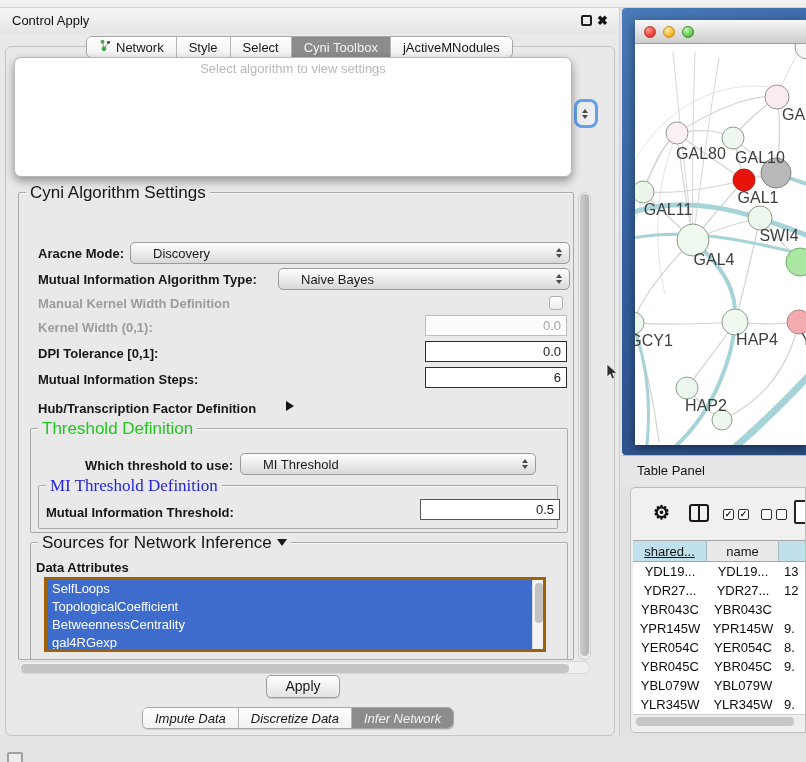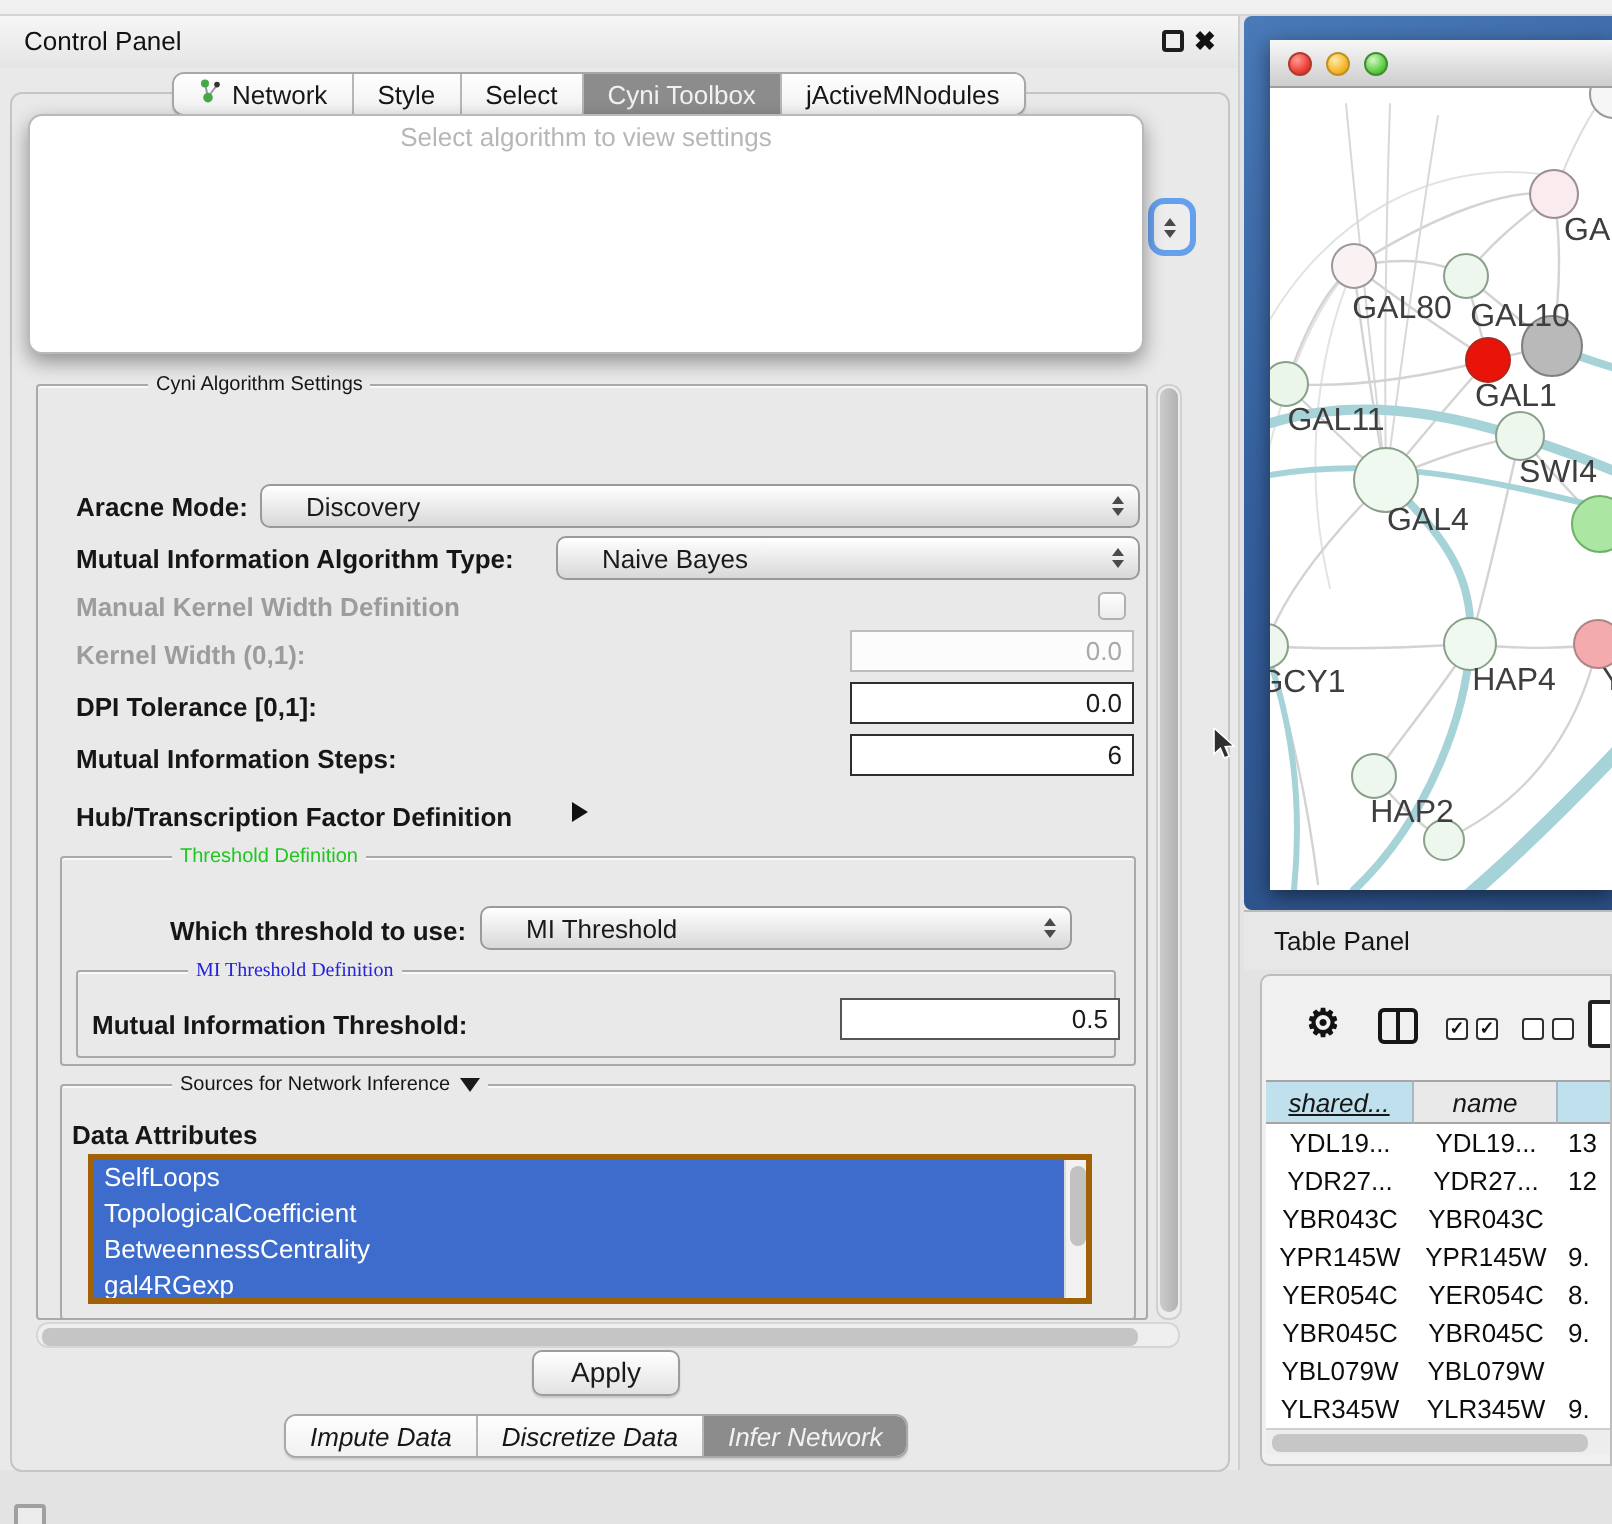--- a/index.html
+++ b/index.html
@@ -30,21 +30,21 @@
 
   
   .popup { position:absolute; left:14px; top:49px; width:558px; height:120px; background:#ffffff; border:1px solid #b9b9b9; border-radius:7px; box-shadow:0 4px 10px rgba(0,0,0,0.38); z-index:40; padding-top:2px; }
   .popup-header { text-align:center; color:#b7b7b7; font-size:13px; height:18px; line-height:18px; }
   .popup-item { font-size:13px; height:16px; line-height:16px; padding-left:4px; color:#0c0c0c; white-space:nowrap; }
   .popup-item.bold { font-weight:bold; }
   .combo-remnant { position:absolute; left:574px; top:91px; width:24px; height:29px; border:3px solid #66a0ec; border-radius:8px; background:#ededed; z-index:20; }
 
   
   .gbox { position:absolute; border:1px solid #a9a9a9; border-radius:2px; box-shadow:inset 0 1px 0 rgba(255,255,255,0.7); }
-  .gtitle { position:absolute; top:-8px; left:7px; background:#e9e9e9; padding:0 4px; font-size:10px; line-height:15px; white-space:nowrap; display:flex; align-items:center; gap:5px;margin-left:48px; }
+  .gtitle { position:absolute; top:-8px; left:7px; background:#e9e9e9; padding:0 4px; font-size:17px; line-height:15px; white-space:nowrap; display:flex; align-items:center; gap:5px; }
   .t-blue { color:#2424da; }
   .t-green { color:#21c621; }
   .t-black { color:#161616; }
 
   .flabel { position:absolute; font-size:13px; font-weight:bold; color:#161616; white-space:nowrap; z-index:5; }
   .flabel.dis { color:#9c9c9c; }
 
   .combo { position:absolute; height:22px; border:1px solid #9a9a9a; border-radius:5px; background:linear-gradient(#ffffff,#d8d8d8); font-size:13px; display:flex; align-items:center; padding:0 22px 0 22px; z-index:5; }
   .stepper { position:absolute; right:7px; top:50%; transform:translateY(-50%); display:flex; flex-direction:column; align-items:center; gap:2px; }
   .stepper i { display:block; width:0; height:0; border-left:3.5px solid transparent; border-right:3.5px solid transparent; }
@@ -91,40 +91,40 @@
   #table-title-bar span { position:absolute; left:15px; line-height:30px; font-size:13px; color:#141414; }
   #table-window { position:absolute; left:630px; top:487px; width:176px; height:246px; background:#f0f0f0; border:1px solid #bdbdbd; border-radius:5px 0 0 5px; overflow:hidden; }
   .tp-gear { position:absolute; left:22px; top:14px; font-size:19px; font-weight:bold; color:#111; line-height:22px; }
   .tp-colicon { position:absolute; left:58px; top:16px; width:20px; height:18px; border:2px solid #161616; border-radius:3px; }
   .tp-colicon::after { content:""; position:absolute; left:7px; top:0; width:2px; height:14px; background:#161616; }
   .cb-pair { position:absolute; top:21px; display:flex; gap:4px; }
   .cb { width:11px; height:11px; border:1.5px solid #2e2e2e; border-radius:2px; font-size:9px; line-height:9px; text-align:center; color:#111; font-weight:bold; background:#fff; }
   .tp-doc { position:absolute; left:163px; top:12px; width:18px; height:24px; border:2px solid #222; border-radius:2px; background:#fff; }
   .tp-table { position:absolute; left:2px; top:52px; width:174px; height:174px; background:#fff; overflow:hidden; }
   .tp-head { display:flex; height:22px; }
-  .th { font-size:13px; text-align:center; line-height:21px; border-top:1px solid #a6a6a6; border-bottom:1px solid #a6a6a6; border-right:1px solid #a6b9c2; background:#e9e9e9; color:#161616; flex:none;font-style:italic; }
+  .th { font-size:13px; text-align:center; line-height:21px; border-top:1px solid #a6a6a6; border-bottom:1px solid #a6a6a6; border-right:1px solid #a6b9c2; background:#e9e9e9; color:#161616; flex:none; }
   .th.blue { background:#bfe0ec; }
   .th.sorted { text-decoration:underline; }
   .trow { display:flex; height:19px; }
   .td { font-size:13px; line-height:19px; text-align:center; flex:none; white-space:nowrap; overflow:hidden; color:#0d0d0d; }
   .td.num { text-align:left; padding-left:5px; }
   .tp-hscroll { position:absolute; left:2px; top:226px; width:172px; height:13px; background:#ededed; border-top:1px solid #cfcfcf; }
   .tp-hthumb { position:absolute; left:3px; top:2px; width:158px; height:9px; background:#c6c6c6; border-radius:4px; }
 
   .mini-square { position:absolute; left:7px; top:752px; width:16px; height:13px; border:2px solid #a0a0a0; border-radius:2px; background:#ececec; }
   #cursor { position:absolute; left:606px; top:364px; z-index:60; }
 </style>
 </head>
 <body>
 
 <div class="top-strip"></div>
 
 <div id="control-panel">
   <div class="cp-titlebar">
-    <span class="cp-title">Control Panel</span>
+    <span class="cp-title">Control Apply</span>
     <span class="float-btn"></span>
     <span class="close-btn">✖</span>
   </div>
 
   <div class="cp-outer"></div>
 
   <div id="top-tabs" class="seg-bar">
       <div class="seg-tab">
         <span><svg width="12" height="13" viewBox="0 0 12 13">
             <line x1="3.5" y1="3" x2="5" y2="9.5" stroke="#9a9a9a" stroke-width="1"></line>

